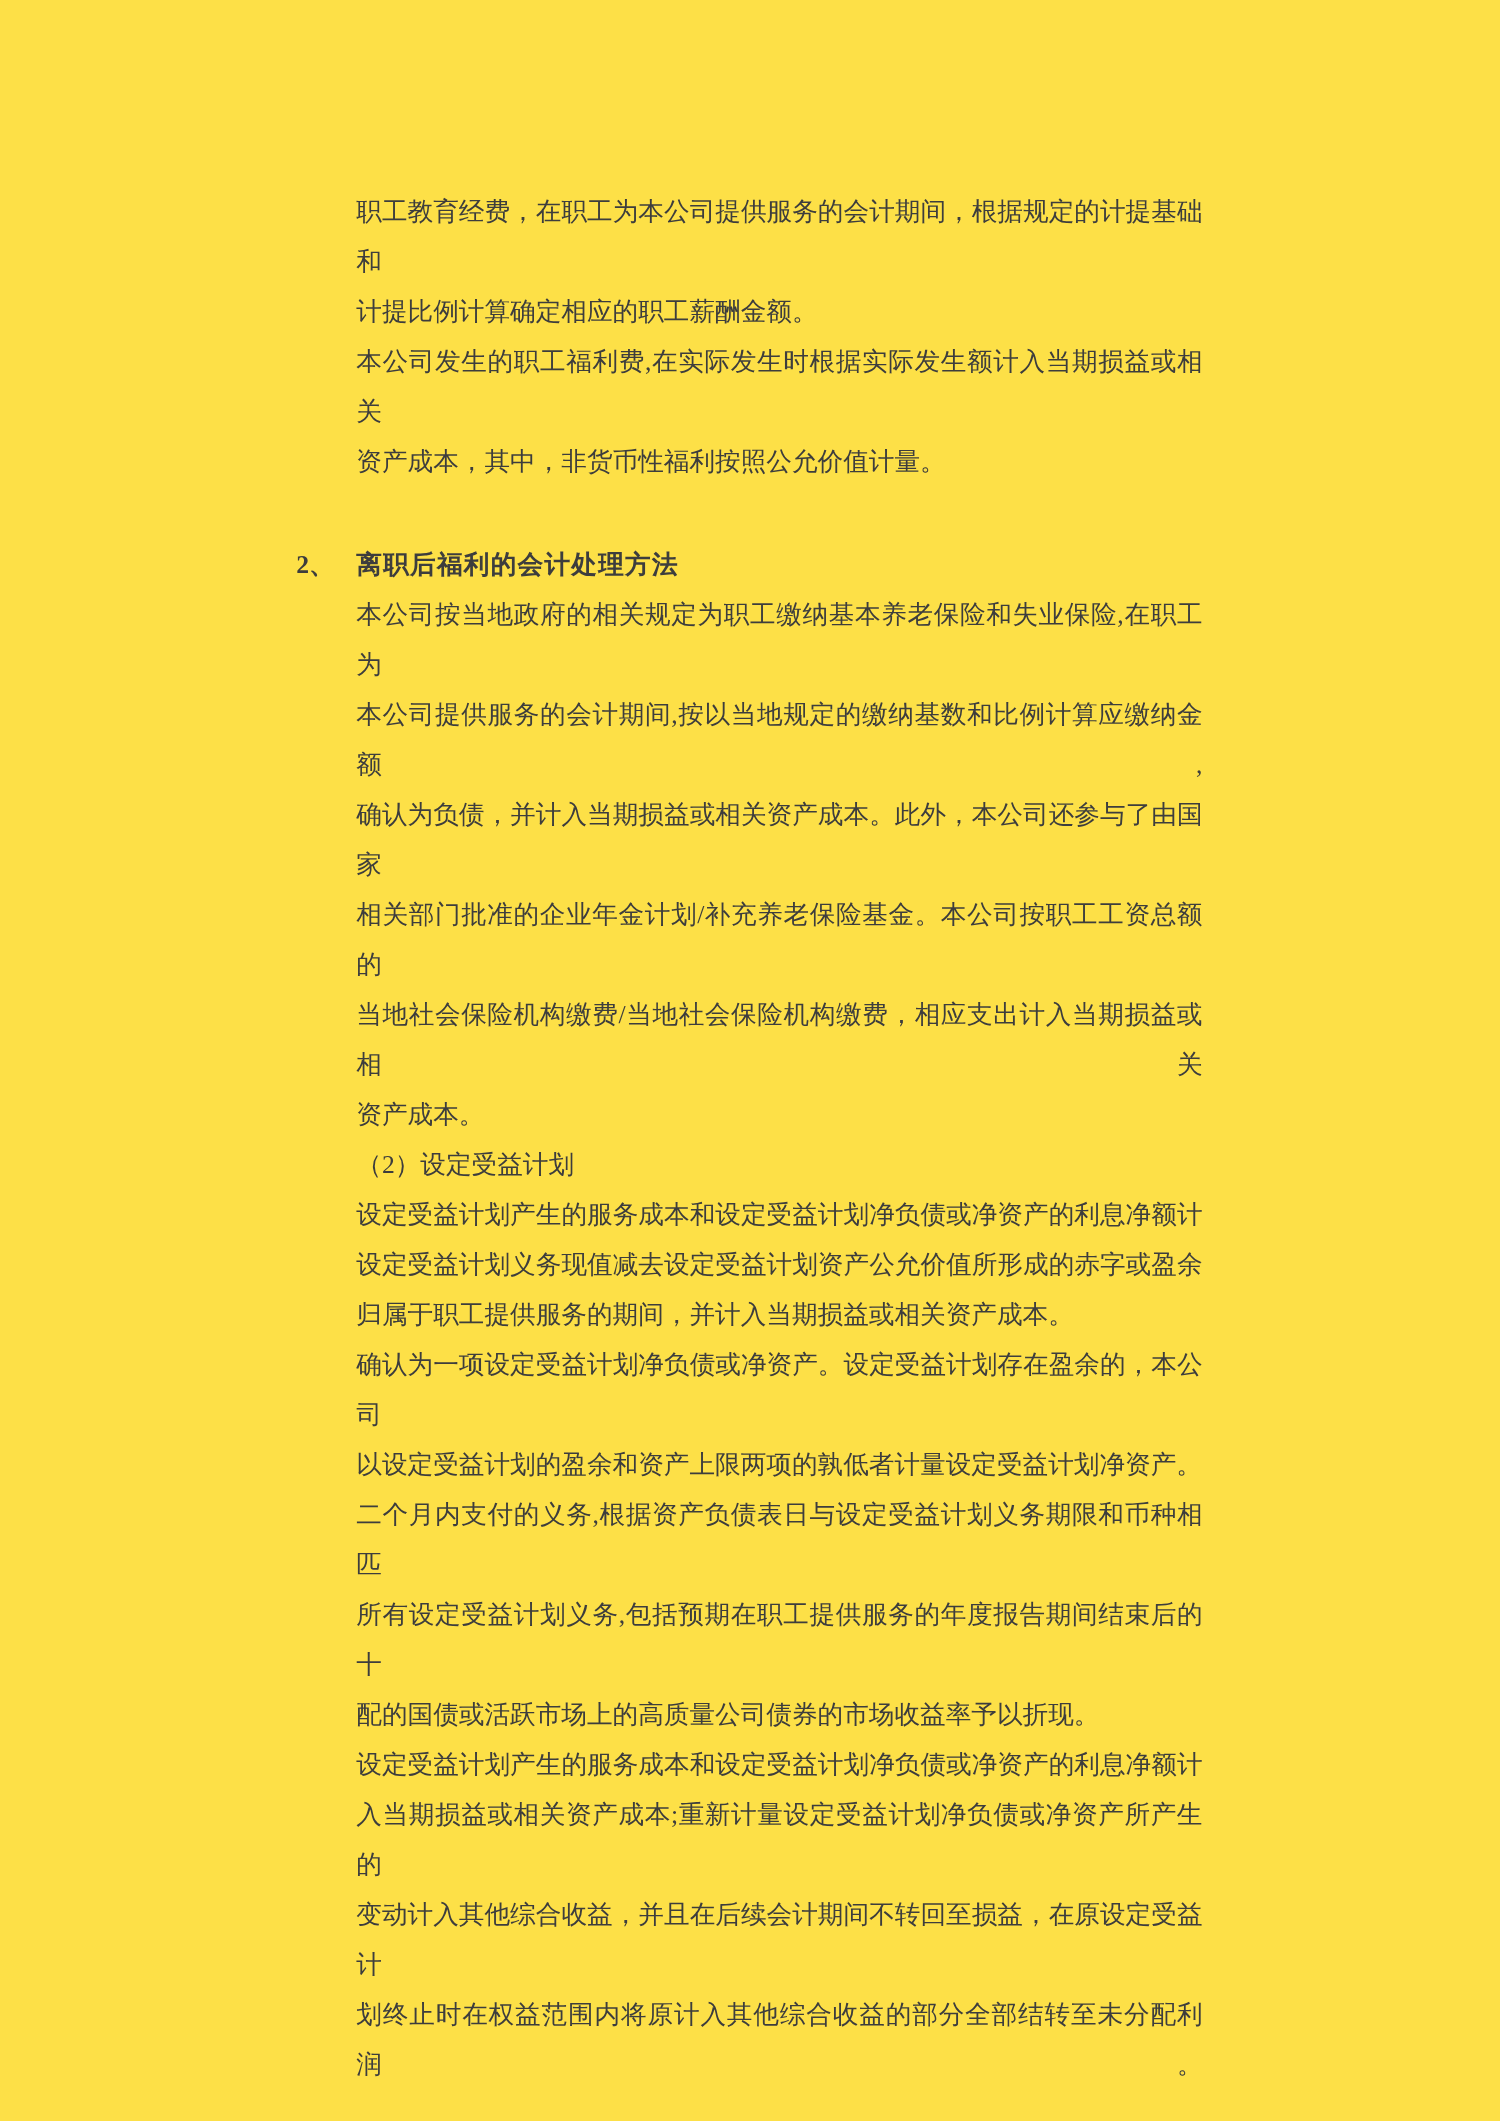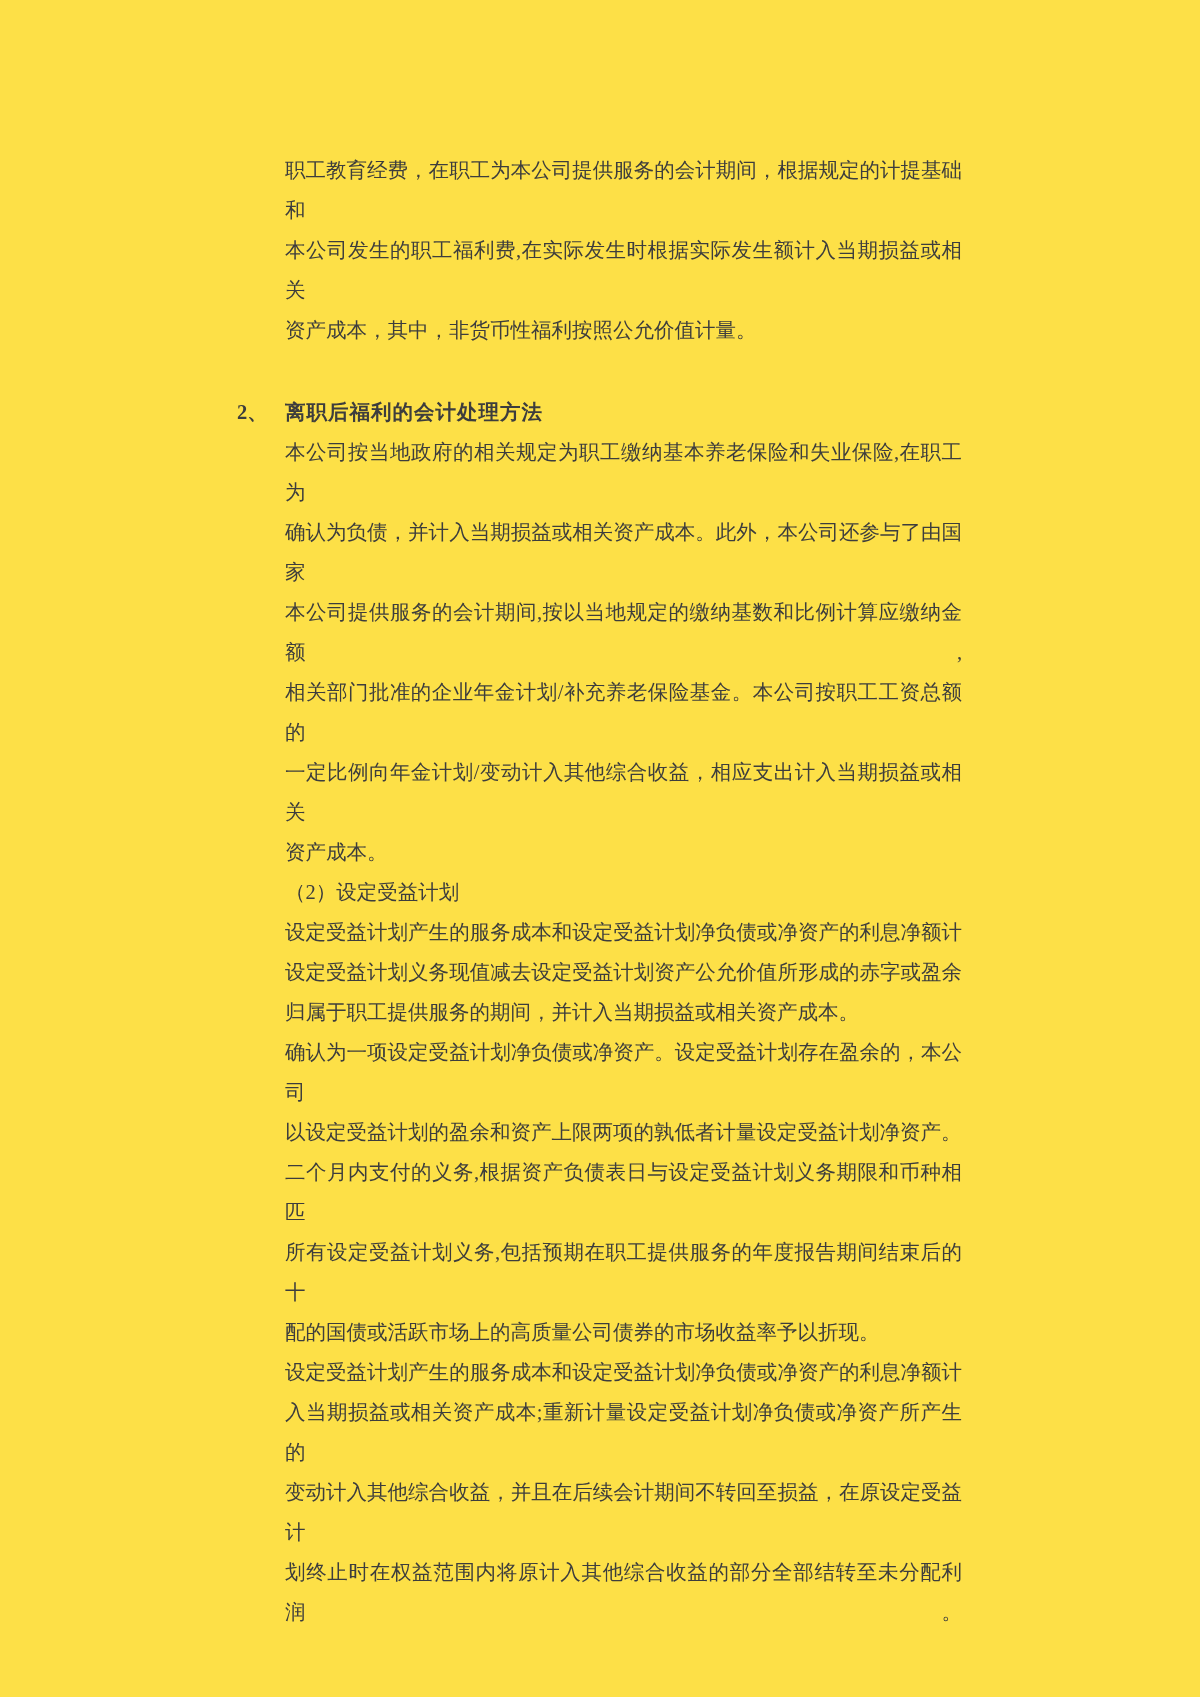--- a/index.html
+++ b/index.html
@@ -52,34 +52,35 @@
   }
 </style>
 </head>
 <body>
 
 <div class="page">
   <div class="content">
 
     <div>
       <div class="line">职工教育经费，在职工为本公司提供服务的会计期间，根据规定的计提基础和</div>
+      <div class="line end">计提比例计算确定相应的职工薪酬金额。</div>
       <div class="line">本公司发生的职工福利费,在实际发生时根据实际发生额计入当期损益或相关</div>
       <div class="line end">资产成本，其中，非货币性福利按照公允价值计量。</div>
     </div>
 
     <div class="section s2">
       <div class="sec-head">
         <span class="sec-num">2、</span>
         <span>离职后福利的会计处理方法</span>
       </div>
       <div class="line">本公司按当地政府的相关规定为职工缴纳基本养老保险和失业保险,在职工为</div>
+      <div class="line">本公司提供服务的会计期间,按以当地规定的缴纳基数和比例计算应缴纳金额,</div>
       <div class="line">确认为负债，并计入当期损益或相关资产成本。此外，本公司还参与了由国家</div>
-      <div class="line">本公司提供服务的会计期间,按以当地规定的缴纳基数和比例计算应缴纳金额,</div>
       <div class="line">相关部门批准的企业年金计划/补充养老保险基金。本公司按职工工资总额的</div>
-      <div class="line">一定比例向年金计划/变动计入其他综合收益，相应支出计入当期损益或相关</div>
+      <div class="line">当地社会保险机构缴费/当地社会保险机构缴费，相应支出计入当期损益或相关</div>
       <div class="line end">资产成本。</div>
       <div class="line end">（2）设定受益计划</div>
       <div class="line">设定受益计划产生的服务成本和设定受益计划净负债或净资产的利息净额计</div>
       <div class="line">设定受益计划义务现值减去设定受益计划资产公允价值所形成的赤字或盈余</div>
       <div class="line end">归属于职工提供服务的期间，并计入当期损益或相关资产成本。</div>
       <div class="line">确认为一项设定受益计划净负债或净资产。设定受益计划存在盈余的，本公司</div>
       <div class="line end">以设定受益计划的盈余和资产上限两项的孰低者计量设定受益计划净资产。</div>
       <div class="line">二个月内支付的义务,根据资产负债表日与设定受益计划义务期限和币种相匹</div>
       <div class="line">所有设定受益计划义务,包括预期在职工提供服务的年度报告期间结束后的十</div>
       <div class="line end">配的国债或活跃市场上的高质量公司债券的市场收益率予以折现。</div>

